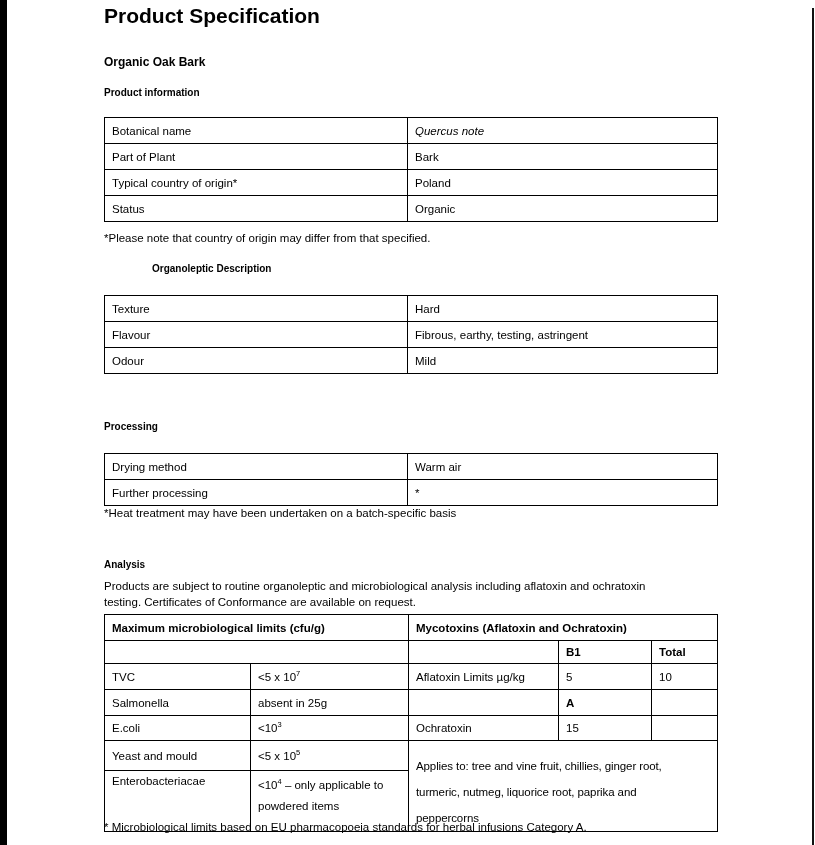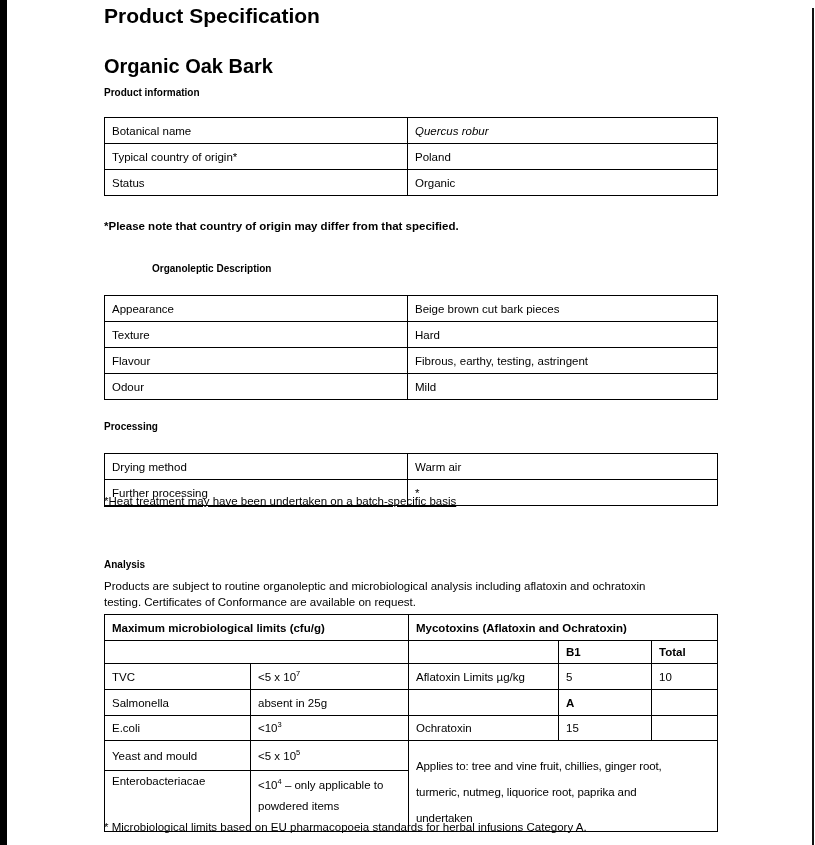--- a/index.html
+++ b/index.html
@@ -8,21 +8,21 @@
     font-family:"Liberation Sans", sans-serif; color:#000; overflow:hidden;
   }
   .edge-left  { position:absolute; left:0; top:0; width:7px; height:845px; background:#000; }
   .edge-right { position:absolute; left:812px; top:8px; width:2px; height:837px; background:#111; }
 
   .page { position:absolute; left:104px; top:0; width:613px; }
   .abs { position:absolute; left:0; }
 
   h1,h2,h3 { margin:0; padding:0; font-weight:bold; color:#000; }
   h1 { font-size:21px; }
-  h2 { font-size:20px; }
+  h2 { font-size:12px; }
   h3 { font-size:10px; }
 
   .body-text, .note { font-size:11.5px; }
   .note { color:#000; }
   .intro-line { display:block; line-height:16px; white-space:nowrap; }
 
   table { border-collapse:collapse; table-layout:fixed; width:613px; }
   td, th { border:1px solid #000; padding:0 7px; font-size:11.5px; vertical-align:middle; overflow:hidden; }
   th { text-align:left; font-weight:bold; }
 
@@ -57,47 +57,47 @@
   <h3 class="abs" style="top:87px;">Product information</h3>
 
   <table class="kv abs" style="top:117px;">
     <colgroup>
         <col style="width:303px">
         <col style="width:310px">
       </colgroup>
     <tbody>
       <tr>
         <td class="lbl">Botanical name</td>
-        <td class="val italic">Quercus robur</td>
+        <td class="val italic">Quercus note</td>
+      </tr>
+      <tr>
+        <td class="lbl">Part of Plant</td>
+        <td class="val">Bark</td>
       </tr>
       <tr>
         <td class="lbl">Typical country of origin*</td>
         <td class="val">Poland</td>
       </tr>
       <tr>
         <td class="lbl">Status</td>
         <td class="val">Organic</td>
       </tr>
     </tbody>
   </table>
 
-  <div class="note abs" style="top:220px;font-weight:bold;">*Please note that country of origin may differ from that specified.</div>
+  <div class="note abs" style="top:232px;">*Please note that country of origin may differ from that specified.</div>
 
   <h3 class="abs" style="top:263px;margin-left:48px;">Organoleptic Description</h3>
 
   <table class="kv abs" style="top:295px;">
     <colgroup>
         <col style="width:303px">
         <col style="width:310px">
       </colgroup>
     <tbody>
-      <tr>
-        <td class="lbl">Appearance</td>
-        <td class="val">Beige brown cut bark pieces</td>
-      </tr>
       <tr>
         <td class="lbl">Texture</td>
         <td class="val">Hard</td>
       </tr>
       <tr>
         <td class="lbl">Flavour</td>
         <td class="val">Fibrous, earthy, testing, astringent</td>
       </tr>
       <tr>
         <td class="lbl">Odour</td>
@@ -118,21 +118,21 @@
         <td class="lbl">Drying method</td>
         <td class="val">Warm air</td>
       </tr>
       <tr>
         <td class="lbl">Further processing</td>
         <td class="val">*</td>
       </tr>
     </tbody>
   </table>
 
-  <div class="note abs" style="top:495px;text-decoration:underline;">*Heat treatment may have been undertaken on a batch-specific basis</div>
+  <div class="note abs" style="top:507px;">*Heat treatment may have been undertaken on a batch-specific basis</div>
 
   <h3 class="abs" style="top:559px;">Analysis</h3>
 
   <div class="body-text abs" style="top:578px;">
     <span class="intro-line">Products are subject to routine organoleptic and microbiological analysis including aflatoxin and ochratoxin</span>
     <span class="intro-line">testing. Certificates of Conformance are available on request.</span>
   </div>
 
   <table class="an abs" style="top:614px;">
     <colgroup>
@@ -173,21 +173,21 @@
         <td>Ochratoxin</td>
         <td>15</td>
         <td></td>
       </tr>
       <tr class="h26">
         <td>Yeast and mould</td>
         <td><span>&lt;5 x 10</span><sup>5</sup></td>
         <td colspan="3" rowspan="2" class="applies">
           <div>Applies to: tree and vine fruit, chillies, ginger root,</div>
           <div>turmeric, nutmeg, liquorice root, paprika and</div>
-          <div>undertaken</div>
+          <div>peppercorns</div>
         </td>
       </tr>
       <tr class="h52">
         <td class="top">Enterobacteriacae</td>
         <td class="top wrap2"><span>&lt;10</span><sup>4</sup><span> – only applicable to powdered items</span></td>
       </tr>
     </tbody>
   </table>
 
   <div class="note abs" style="top:821px;">* Microbiological limits based on EU pharmacopoeia standards for herbal infusions Category A.</div>

